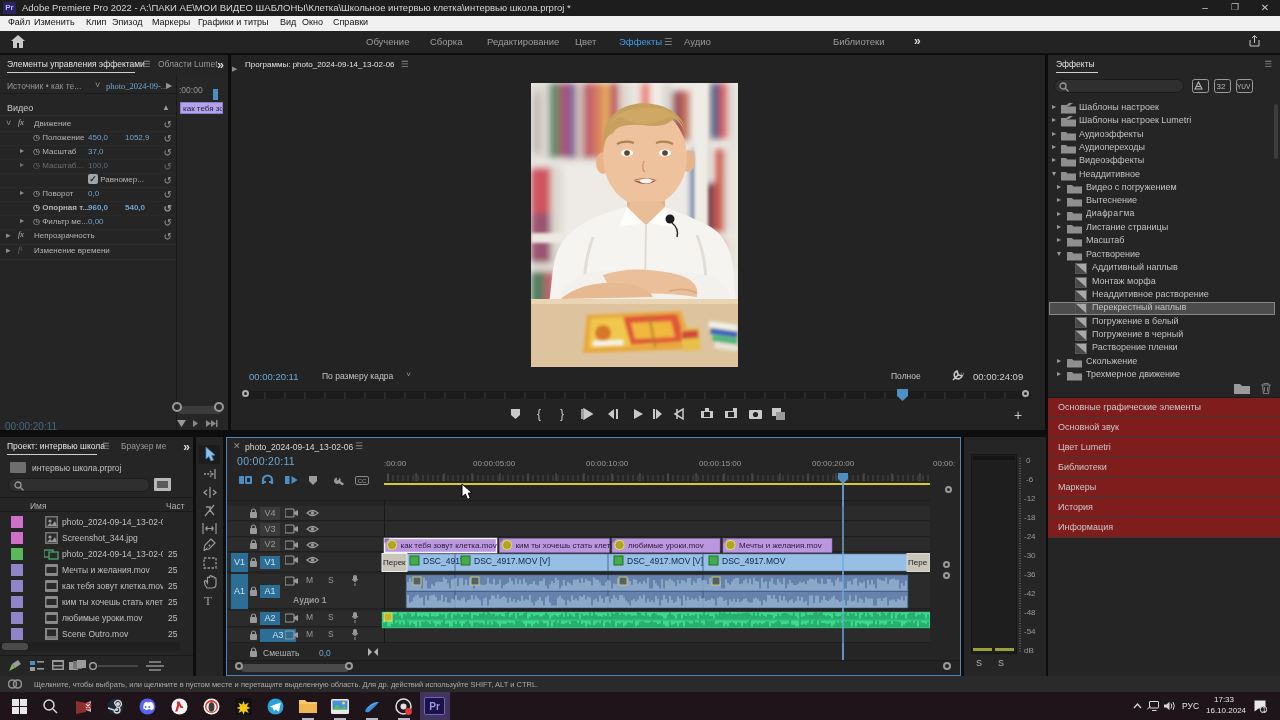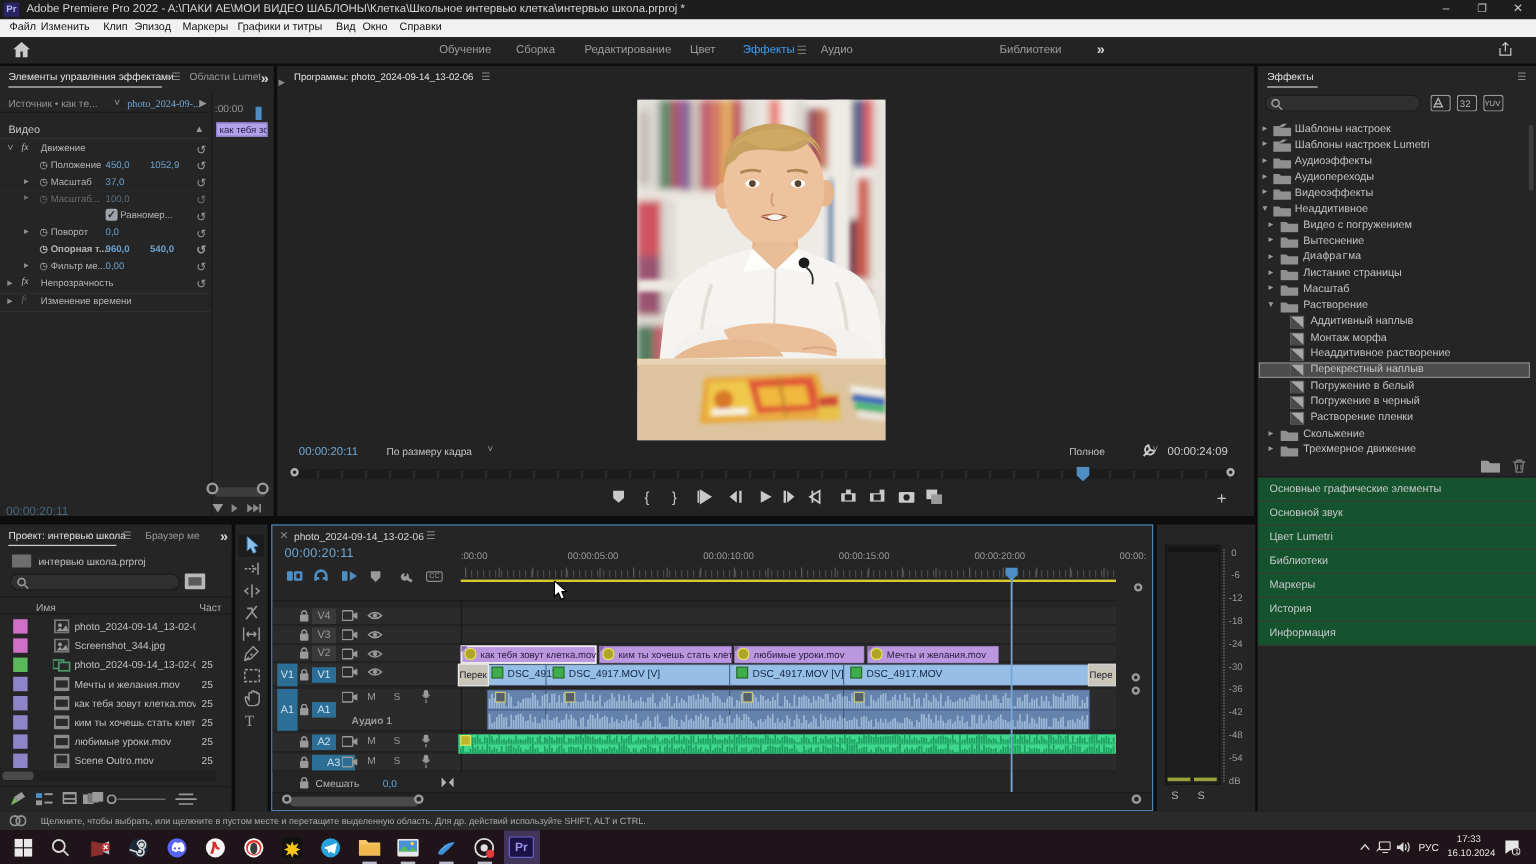--- a/index.html
+++ b/index.html
@@ -23,21 +23,21 @@
 .dim{color:#969696;}
 .blue{color:#70a8d8;}
 .val{color:#6fa3cf;}
 
 .ecrow{position:absolute;left:0;width:176px;height:14px;font-size:8px;color:#b4b4b4;border-bottom:1px solid #292929;}
 .ecrow .rst{position:absolute;right:4px;top:1px;color:#9a9a9a;font-size:10px;}
 .ecg{border-bottom:1px solid #2e2e2e;}
 
 .prow{position:absolute;left:0;width:188px;height:16px;font-size:8.5px;color:#c0c0c0;}
 .sw{position:absolute;left:11px;top:2px;width:12px;height:12px;}
-.hdrtab{position:absolute;left:0;width:232px;height:20px;font-size:9px;color:#c9c9c9;border-bottom:1px solid #3a3a3a;background:#14532d;}
+.hdrtab{position:absolute;left:0;width:232px;height:20px;font-size:9px;color:#c9c9c9;border-bottom:1px solid #3a3a3a;background:#7f1d1d;}
 .hdrtab span{position:absolute;left:10px;top:4px;}
 </style></head>
 <body>
 <div id="stage">
 
 <div id="titlebar" class="abs">
  <div class="pr abs">Pr</div>
  <div class="t abs">Adobe Premiere Pro 2022 - A:\ПАКИ АЕ\МОИ ВИДЕО ШАБЛОНЫ\Клетка\Школьное интервью клетка\интервью школа.prproj *</div>
  <div class="winbtn abs" style="right:60px;">–</div>
  <div class="winbtn abs" style="right:30px;font-size:9px;">❐</div>

